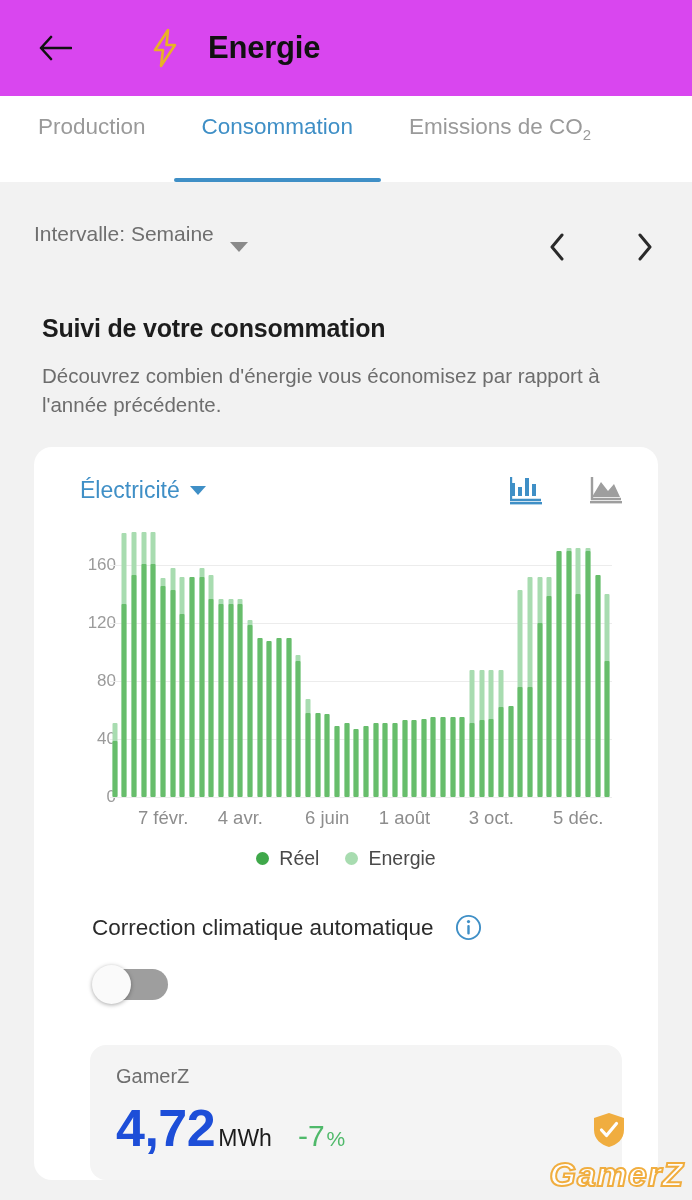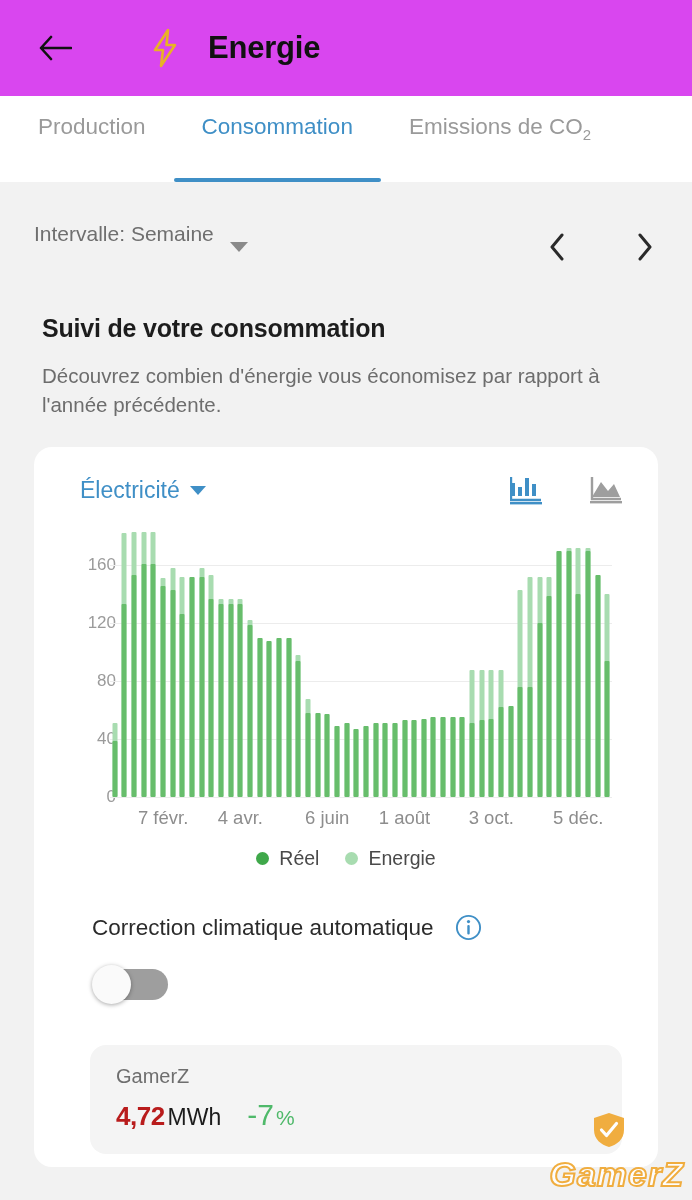--- a/index.html
+++ b/index.html
@@ -278,21 +278,21 @@
     border-radius: 16px;
     padding: 20px 26px 22px 26px;
     position: relative;
   }
   .total-label { font-size: 20px; color: #6e6e6e; }
   .total-line {
     display: flex;
     align-items: baseline;
     margin-top: 10px;
   }
-  .total-value { font-size: 26px; font-weight: bold; color: #b91c1c; letter-spacing: -0.5px; }
+  .total-value { font-size: 52px; font-weight: bold; color: #1d4ed8; letter-spacing: -0.5px; }
   .total-unit { font-size: 23px; color: #1c1c1c; margin-left: 3px; }
   .total-delta { font-size: 30px; color: #4fb96a; margin-left: 26px; }
   .total-delta-unit { font-size: 21px; color: #4fb96a; margin-left: 2px; }
 
   
   .watermark {
     position: absolute;
     right: 8px;
     bottom: 6px;
     display: flex;

